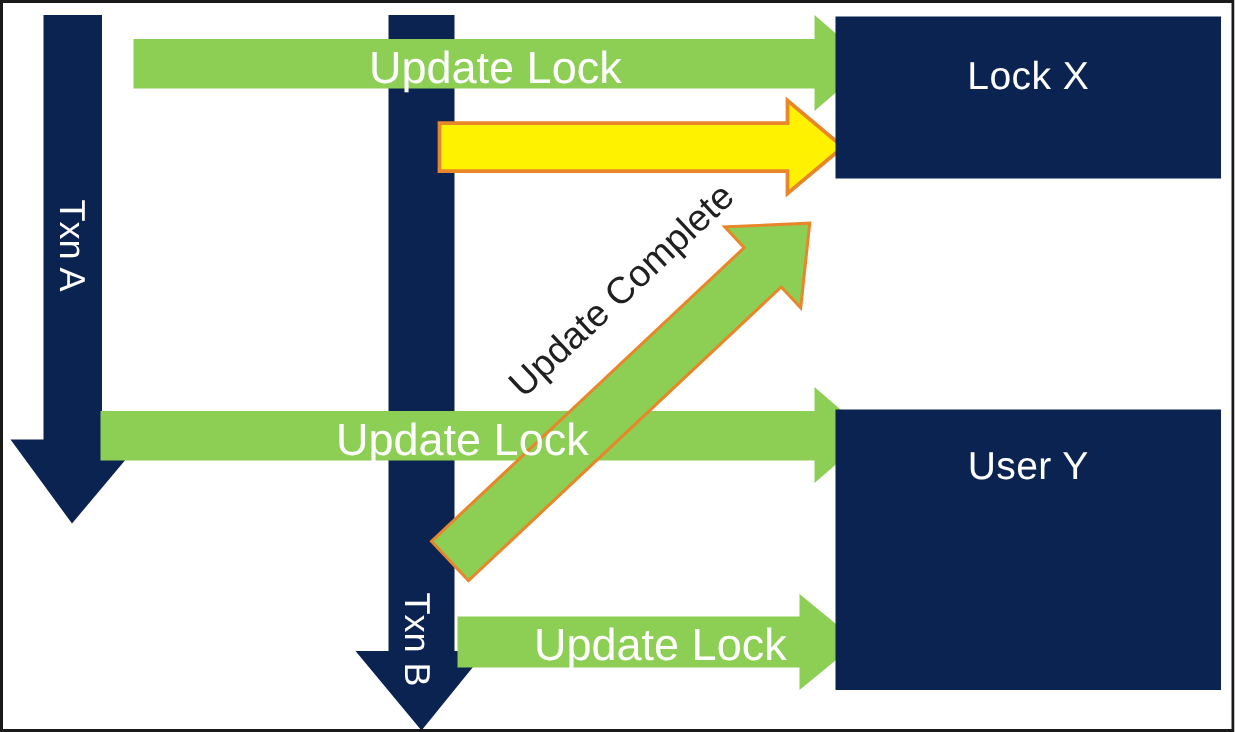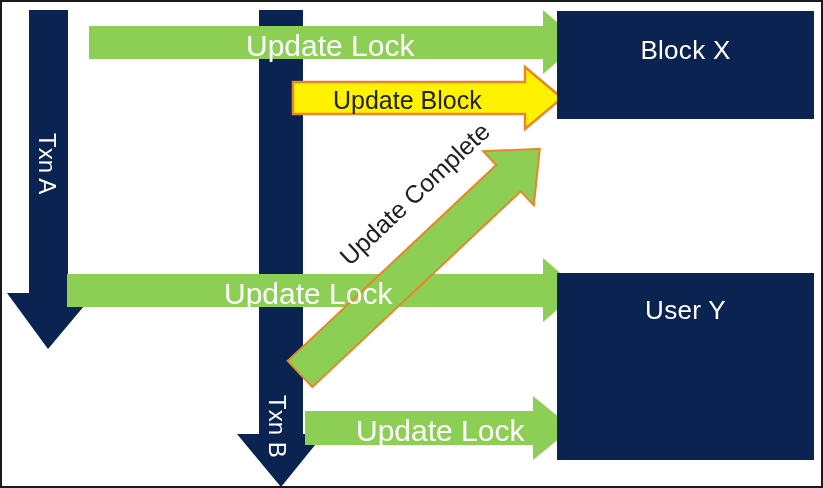--- a/index.html
+++ b/index.html
@@ -93,30 +93,29 @@
     <polygon points="65,272 541,272 541,256 578,288 541,320 541,305 65,305" fill="#8DCE54"></polygon>
 
     <g transform="rotate(-43.2 298 372)">
       <polygon points="298,354 584,354 584,335 627,372 584,409 584,390 298,390" fill="#8DCE54" stroke="#E8862A" stroke-width="2" stroke-linejoin="miter"></polygon>
     </g>
 
     <polygon points="303,409 531,409 531,394 570,426 531,458 531,443 303,443" fill="#8DCE54"></polygon>
   </svg>
 
   <div class="user-box" id="user-x-box">
-    <span>Block X</span>
+    <span>Lock X</span>
   </div>
 
   <div class="user-box" id="user-y-box">
     <span>User Y</span>
   </div>
 
   <div class="arrow-label lbl-white" id="label-update-lock-1">Update Lock</div>
 
-  <div class="arrow-label lbl-dark" id="label-update-block">Update Block</div>
 
   <div class="arrow-label" id="label-update-complete">Update Complete</div>
 
   <div class="arrow-label lbl-white" id="label-update-lock-2">Update Lock</div>
 
   <div class="arrow-label lbl-white" id="label-update-lock-3">Update Lock</div>
 
   <div class="vlabel" id="label-txn-a">Txn A</div>
 
   <div class="vlabel" id="label-txn-b">Txn B</div>

